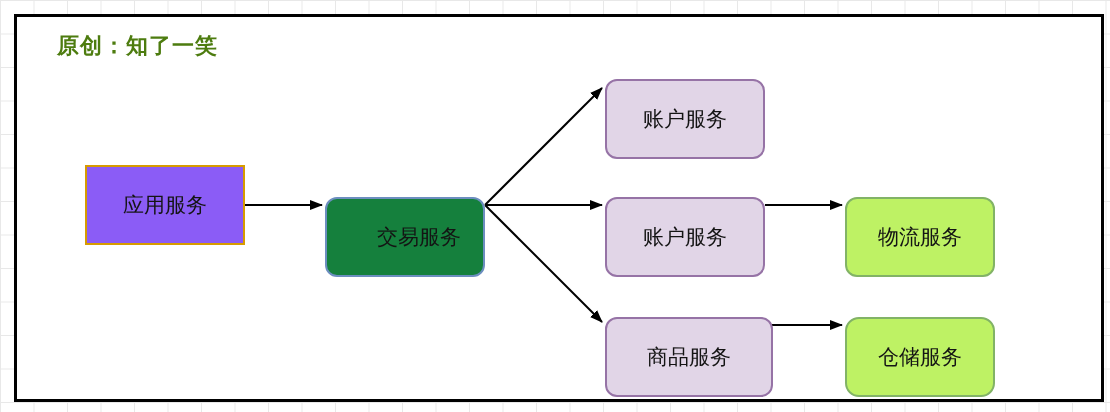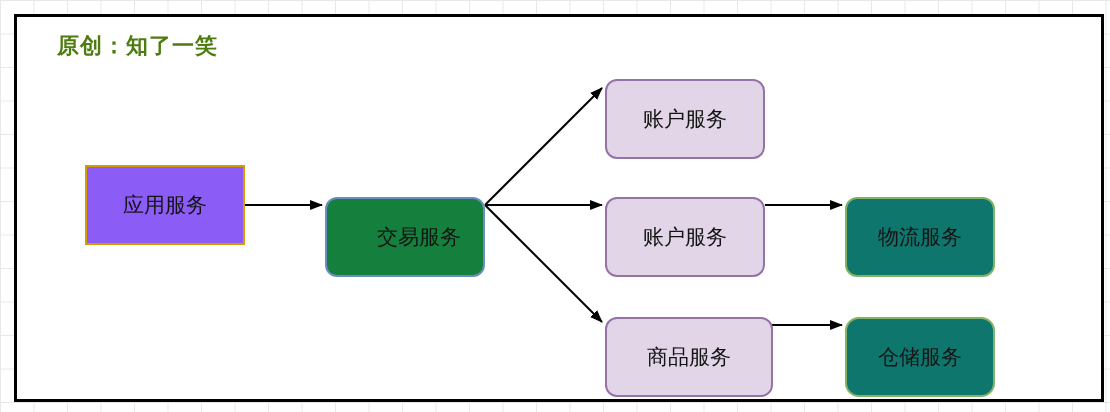--- a/index.html
+++ b/index.html
@@ -54,21 +54,21 @@
     justify-content: center;
     font-size: 21px;
     color: #141414;
     border: 2px solid;
     white-space: nowrap;
   }
   .rounded { border-radius: 12px; margin-top: 32px; }
   .orange { background: #8b5cf6; border-color: #d79b00; }
   .blue   { background: #15803d; border-color: #6c8ebf; padding-left: 28px; }
   .purple { background: #e1d5e7; border-color: #9673a6; }
-  .green  { background: #0f766e; border-color: #82b366; align-items: center; }
+  .green  { background: #bef264; border-color: #82b366; align-items: center; }
 
   #node-app       { left:  85px; top: 165px; width: 160px; height: 80px; }
   #node-trade     { left: 325px; top: 165px; width: 160px; height: 80px; }
   #node-account   { left: 605px; top:  47px; width: 160px; height: 80px; }
   #node-order     { left: 605px; top: 165px; width: 160px; height: 80px; }
   #node-product   { left: 605px; top: 285px; width: 168px; height: 80px; }
   #node-logistics { left: 845px; top: 165px; width: 150px; height: 80px; }
   #node-warehouse { left: 845px; top: 285px; width: 150px; height: 80px; border-radius: 14px; }
 </style>
 </head>

